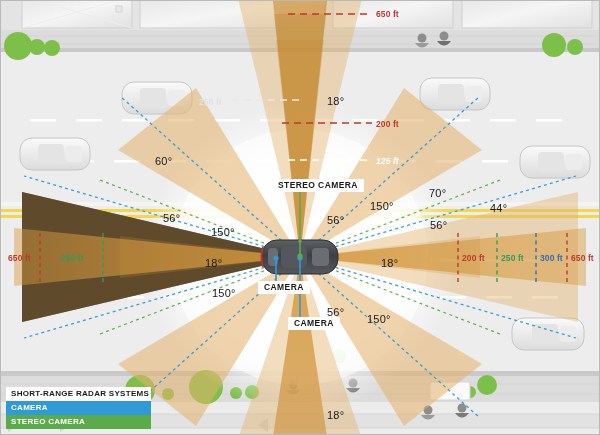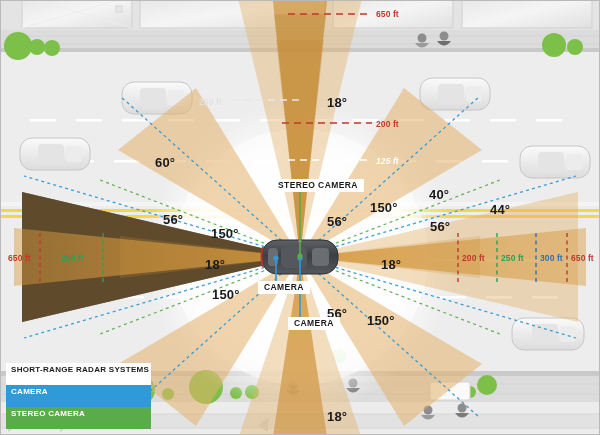--- a/index.html
+++ b/index.html
@@ -14,22 +14,22 @@
     width: 600px; height: 435px;
     background: #f2f2f2;
     overflow: hidden;
   }
   .layer { position: absolute; left: 0; top: 0; width: 600px; height: 435px; }
   svg.layer { display: block; }
 
   
   .angle {
     position: absolute;
-    font-size: 13px;
-    font-weight: bold;
+    font-size: 11px;
+    font-weight: normal;
     color: #1a1a1a;
     white-space: nowrap;
     letter-spacing: .2px;
   }
   .dist {
     position: absolute;
     font-size: 8.5px;
     font-weight: bold;
     white-space: nowrap;
     letter-spacing: .1px;
@@ -56,21 +56,21 @@
   #legend {
     position: absolute;
     left: 6px; bottom: 6px;
     width: 145px;
     z-index: 40;
   }
   .lg-row {
     font-size: 8px;
     font-weight: bold;
     letter-spacing: .3px;
-    padding: 2px 4px 10px 5px;
+    padding: 2px 4px 2px 5px;
     line-height: 1.25;
     white-space: nowrap;
   }
   .lg-srr { background: #ffffff; color: #1a1a1a; }
   .lg-lrr { background: #e08a28; color: #ffffff; }
   .lg-cam { background: #2f9ad6; color: #ffffff; }
   .lg-ste { background: #5aab4a; color: #ffffff; }
 
   #frame {
     position: absolute; left:0; top:0; width:600px; height:435px;
@@ -371,21 +371,21 @@
       <line x1="300" y1="257" x2="300" y2="190" stroke="#5aab4a"></line>
       <circle cx="276" cy="258" r="2.6" fill="#2f9ad6"></circle>
       <circle cx="300" cy="258" r="2.6" fill="#2f9ad6"></circle>
       <circle cx="300" cy="256" r="2.6" fill="#5aab4a"></circle>
     </g>
   </svg>
 
   <div class="layer" id="labels">
       <div class="angle" style="left: 327px; top: 95px;">18°</div>
       <div class="angle" style="left: 155px; top: 155px;">60°</div>
-      <div class="angle" style="left: 429px; top: 187px;">40°</div>
+      <div class="angle" style="left: 429px; top: 187px;">70°</div>
       <div class="angle" style="left: 462px; top: 202px; margin-left: 28px;">44°</div>
       <div class="angle" style="left: 370px; top: 200px;">150°</div>
       <div class="angle" style="left: 163px; top: 212px;">56°</div>
       <div class="angle" style="left: 211px; top: 226px;">150°</div>
       <div class="angle" style="left: 327px; top: 214px;">56°</div>
       <div class="angle" style="left: 430px; top: 219px;">56°</div>
       <div class="angle" style="left: 205px; top: 257px;">18°</div>
       <div class="angle" style="left: 381px; top: 257px;">18°</div>
       <div class="angle" style="left: 212px; top: 287px;">150°</div>
       <div class="angle" style="left: 327px; top: 306px;">56°</div>

